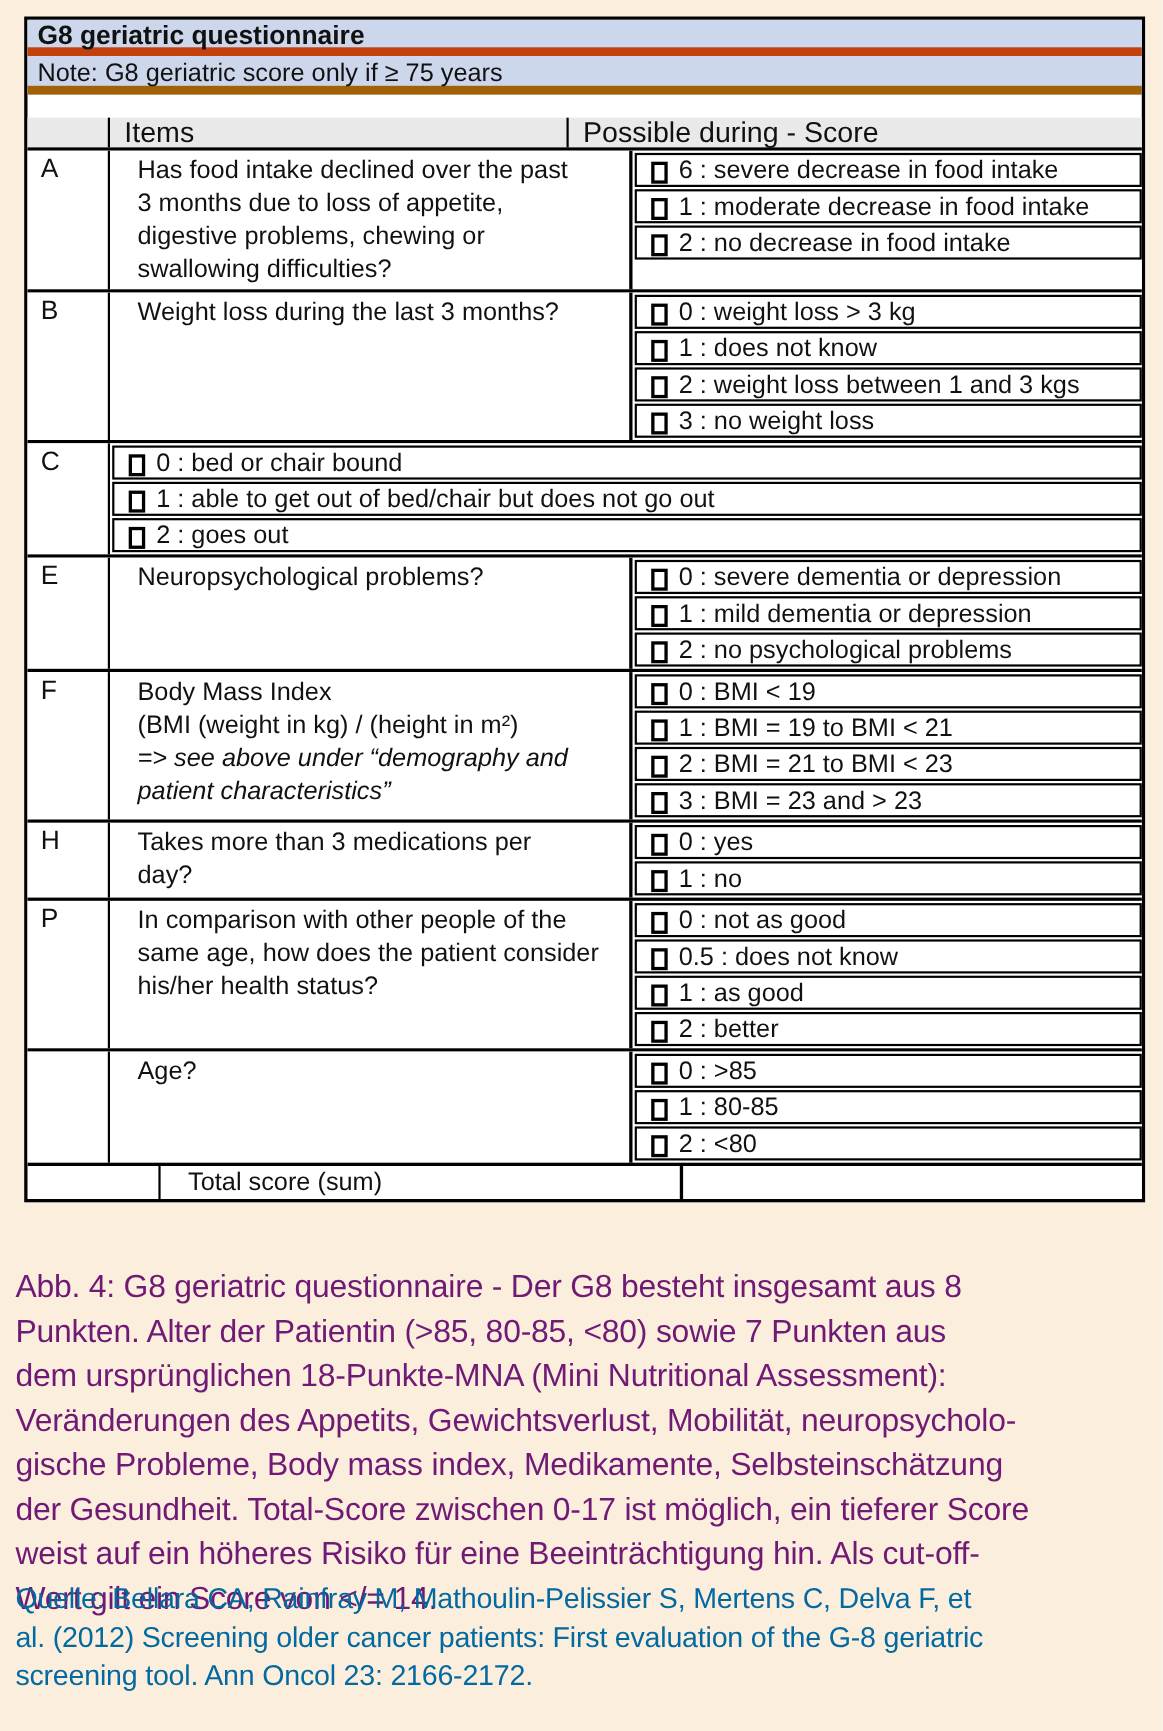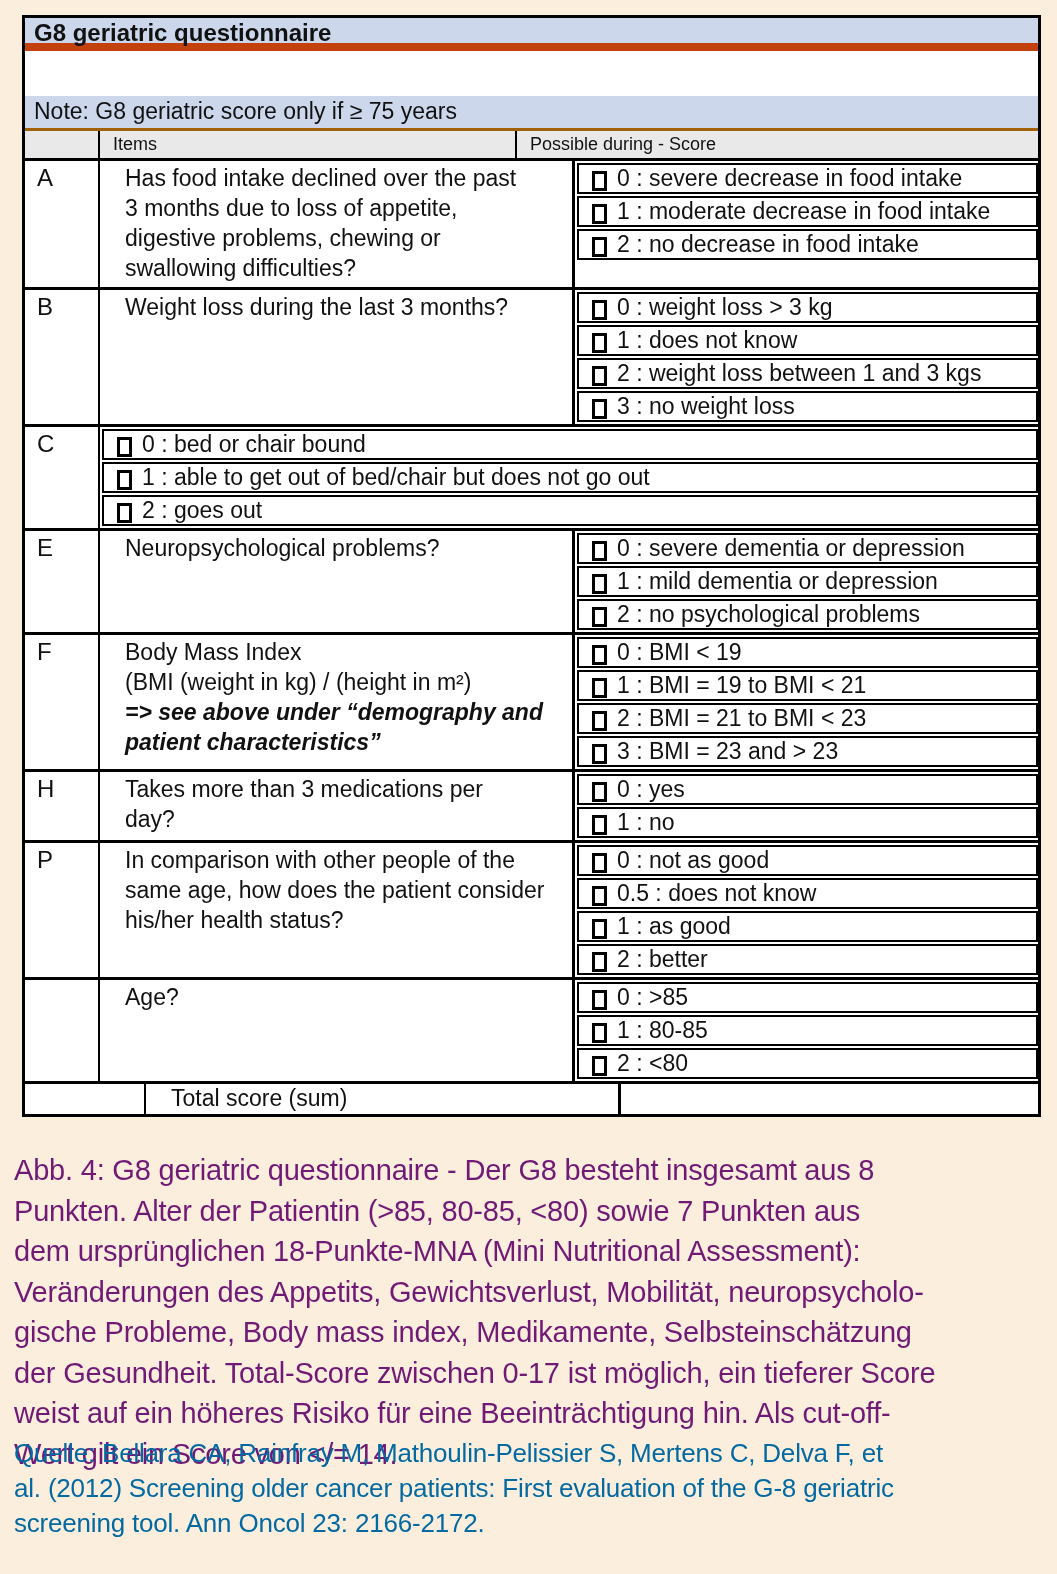--- a/index.html
+++ b/index.html
@@ -25,31 +25,31 @@
     height: 33px;
     line-height: 30px;
     border-bottom: 8px solid #c2410c;
     font-size: 24px;
     font-weight: bold;
     padding-left: 9px;
   }
   .note-row {
     height: 35px;
     line-height: 30px;
-    border-bottom: 3px solid #a16207;
+    border-bottom: 8px solid #a16207;
     font-size: 23px;
     padding-left: 9px;
-    margin-top: 45px;
   }
   .header-row {
     display: flex;
     height: 30px;
     line-height: 26px;
     border-bottom: 3px solid #000;
-    font-size: 18px;
+    font-size: 26px;
+    margin-top: 21px;
   }
   .hc-letter { width: 75px; border-right: 2px solid #000; }
   .hc-items  { width: 417px; border-right: 2px solid #000; padding-left: 13px; }
   .hc-answers{ flex: 1; padding-left: 13px; }
 
   .group-row {
     display: flex;
     border-bottom: 3px solid #000;
     background: #fff;
   }
@@ -61,21 +61,21 @@
     padding: 2px 0 0 12px;
   }
   .c-question {
     width: 475px;
     border-right: 3px solid #000;
     font-size: 23px;
     line-height: 30px;
     padding: 2px 20px 4px 25px;
     white-space: pre-line;
   }
-  .qseg.italic { font-style: italic; font-weight: bold; }
+  .qseg.italic { font-style: italic; }
   .c-answers { flex: 1; padding-bottom: 2px; }
 
   .answer-item {
     margin: 2px 0 0 2px;
     border: 2px solid #000;
     min-height: 29px;
     line-height: 25px;
     font-size: 23px;
     padding: 1px 4px 1px 0;
   }
@@ -130,21 +130,21 @@
       <div class="hc-answers">Possible during - Score</div>
     </div>
     <div id="groups">
         <div class="group-row">
           <div class="c-letter">A</div>
           <div class="c-question"><div class="qseg">Has food intake declined over the past
 3 months due to loss of appetite,
 digestive problems, chewing or
 swallowing difficulties?</div></div>
           <div class="c-answers">
-            <div class="answer-item"><span class="checkbox"></span><span class="answer-text">0 : severe decrease in food intake</span></div>
+            <div class="answer-item"><span class="checkbox"></span><span class="answer-text">6 : severe decrease in food intake</span></div>
             <div class="answer-item"><span class="checkbox"></span><span class="answer-text">1 : moderate decrease in food intake</span></div>
             <div class="answer-item"><span class="checkbox"></span><span class="answer-text">2 : no decrease in food intake</span></div>
           </div>
         </div>
         <div class="group-row">
           <div class="c-letter">B</div>
           <div class="c-question"><div class="qseg">Weight loss during the last 3 months?</div></div>
           <div class="c-answers">
             <div class="answer-item"><span class="checkbox"></span><span class="answer-text">0 : weight loss &gt; 3 kg</span></div>
             <div class="answer-item"><span class="checkbox"></span><span class="answer-text">1 : does not know</span></div>

